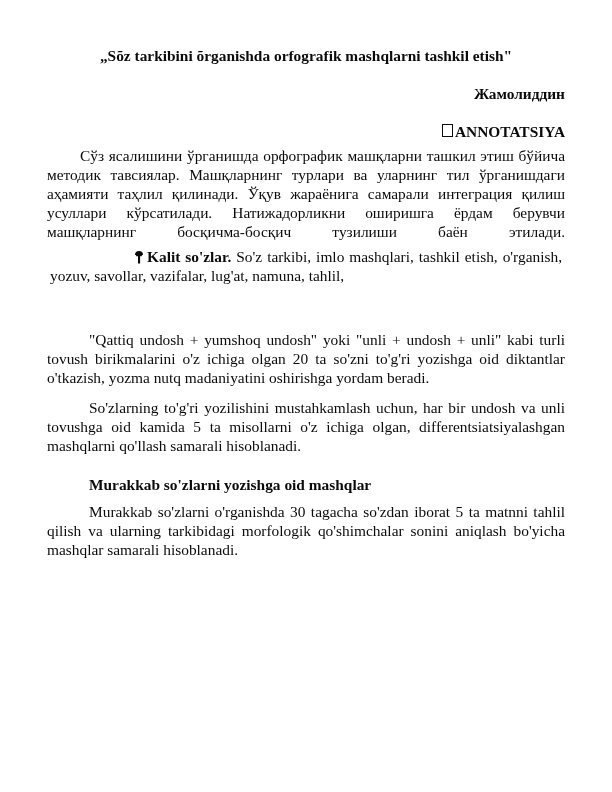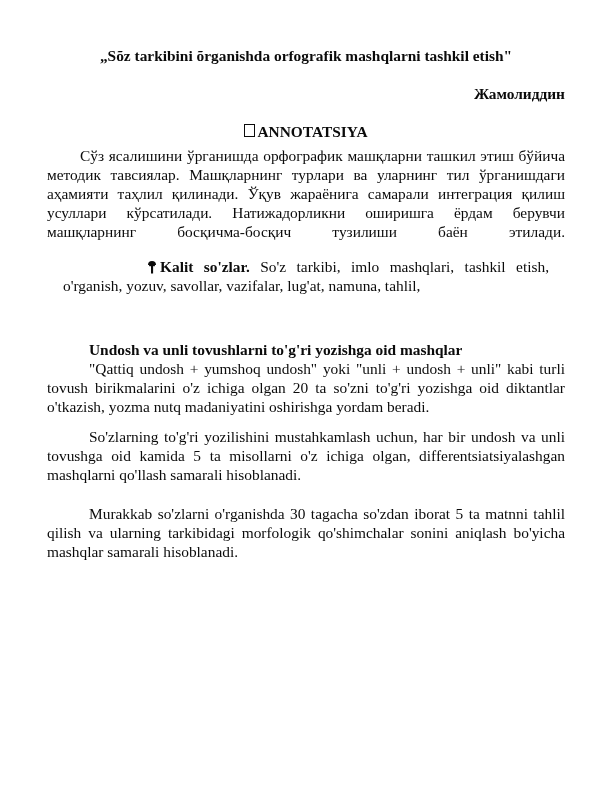--- a/index.html
+++ b/index.html
@@ -26,42 +26,42 @@
     text-align: center;
     margin: 0 0 19px 0;
   }
   .author {
     font-weight: bold;
     text-align: right;
     margin: 0 0 19px 0;
   }
   .annot-heading {
     font-weight: bold;
-    text-align: center;
+    text-align: right;
     margin: 0 0 5px 0;
     white-space: nowrap;
   }
   .glyph-box {
     display: inline-block;
     width: 9px;
     height: 11px;
     border: 1.4px solid #0b0b0b;
     margin-right: 2px;
     vertical-align: baseline;
   }
   .annotation {
     text-align: justify;
     text-align-last: justify;
     text-indent: 33px;
     margin: 0 0 6px 0;
   }
   .keywords {
     text-align: justify;
     text-indent: 42px;
-    margin: 16px;
+    margin: 3px;
   }
   .key-icon {
     display: inline-block;
     margin-right: 3px;
   }
   .key-icon svg {
     vertical-align: -2px;
   }
   .kw-label { font-weight: bold; }
   .section-1 { margin-top: 45px; }
@@ -97,22 +97,22 @@
 
   <p class="keywords"><span class="key-icon"><svg width="10" height="14" viewBox="0 0 10 14" fill="#0b0b0b" xmlns="http://www.w3.org/2000/svg">
           <path d="M1 4.8 A4 3.9 0 0 1 9 4.8 L9 5 L1 5 Z"></path>
           <rect x="2.1" y="4.7" width="5.8" height="1.5"></rect>
           <rect x="4" y="4.7" width="2.1" height="8.8"></rect>
         </svg></span><span class="kw-label">Kalit so'zlar.</span>
     <span>So'z tarkibi, imlo mashqlari, tashkil etish, o'rganish, yozuv, savollar, vazifalar, lug'at, namuna, tahlil,</span>
   </p>
 
   <section class="section-1">
-    <h2 class="section-heading">Undosh va unli tovushlarni to'g'ri yozishga oid mashqlar</h2>
     <p class="para mb11">"Qattiq undosh + yumshoq undosh" yoki "unli + undosh + unli" kabi turli tovush birikmalarini o'z ichiga olgan 20 ta so'zni to'g'ri yozishga oid diktantlar o'tkazish, yozma nutq madaniyatini oshirishga yordam beradi.</p>
     <p class="para mb14">So'zlarning to'g'ri yozilishini mustahkamlash uchun, har bir undosh va unli tovushga oid kamida 5 ta misollarni o'z ichiga olgan, differentsiatsiyalashgan mashqlarni qo'llash samarali hisoblanadi.</p>
   </section>
 
   <section class="section-2">
+    <h2 class="section-heading">Murakkab so'zlarni yozishga oid mashqlar</h2>
     <p class="para mb13">Murakkab so'zlarni o'rganishda 30 tagacha so'zdan iborat 5 ta matnni tahlil qilish va ularning tarkibidagi morfologik qo'shimchalar sonini aniqlash bo'yicha mashqlar samarali hisoblanadi.</p>
   </section>
 
 </div>
 
 </body></html>

